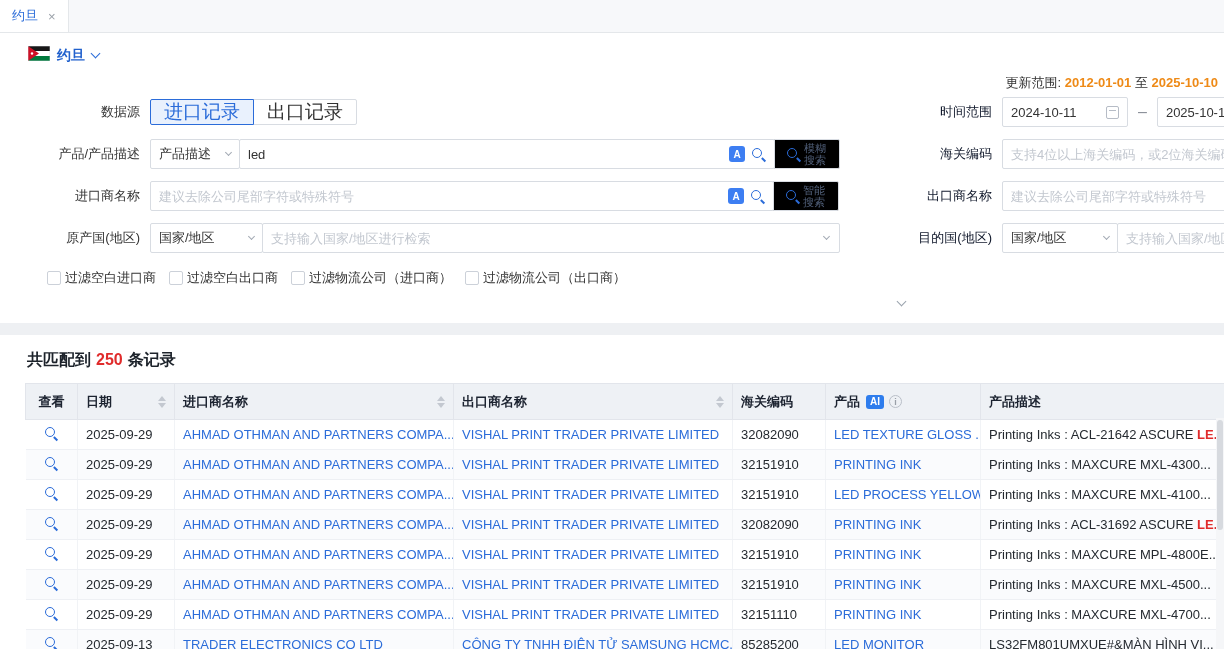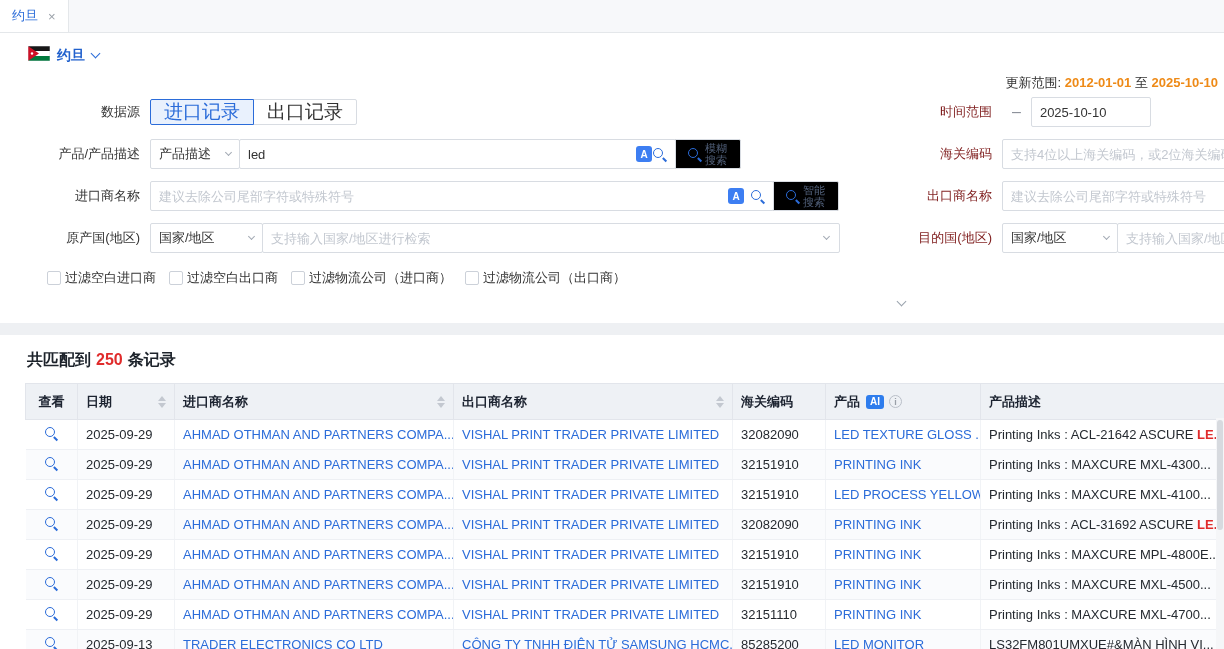--- a/index.html
+++ b/index.html
@@ -19,40 +19,40 @@
   .chev-sm { width:5px; height:5px; border-width:1.2px; }
 
   
   .search-panel { padding-left:22px; }
   .update-range { text-align:right; font-size:13px; color:#333; padding-right:6px; height:20px; line-height:20px; margin-bottom:4px; white-space:nowrap; }
   .orange { color:#ee8a17; font-weight:700; }
 
   .form-row { display:flex; align-items:center; margin-bottom:12px; }
   .lbl-left { width:118px; flex:none; text-align:right; margin-right:10px; font-size:13px; color:#333; white-space:nowrap; }
   .left-field { width:690px; flex:none; display:flex; align-items:center; }
-  .lbl-right { width:152px; flex:none; text-align:right; margin-right:10px; font-size:13px; color:#7f1d1d; white-space:nowrap; }
+  .lbl-right { width:152px; flex:none; text-align:right; margin-right:10px; font-size:13px; color:#0f172a; white-space:nowrap; }
   .right-field { flex:none; display:flex; align-items:center; }
 
   .seg { display:flex; }
   .seg .opt { height:26px; padding:0 13px; display:flex; align-items:center; border:1px solid #d8dce2; background:#fff; font-size:19px; color:#333; cursor:pointer; }
   .seg .opt:first-child { border-radius:2px 0 0 2px; }
   .seg .opt:last-child { border-radius:0 2px 2px 0; margin-left:-1px; }
   .seg .opt.active { color:#2b6cd9; border-color:#2b6cd9; background:#e9f1fd; position:relative; z-index:1; }
 
   .ctl { height:30px; border:1px solid #d8dce2; border-radius:2px; background:#fff; display:flex; align-items:center; font-size:13px; color:#333; }
   .group { display:flex; }
   .group .ctl + .ctl, .group .ctl + .attach-btn { margin-left:-1px; }
   .select { padding:0 8px; justify-content:space-between; cursor:pointer; }
   .sel-90 { width:90px; }
   .sel-94 { width:116px; }
 
   .real-input { border:0; outline:0; background:transparent; flex:1; min-width:0; height:100%; padding:0 8px; font-size:13px; color:#333; font-family:inherit; }
   .real-input::placeholder { color:#c2c7cf; }
 
-  .product-input { width:437px; padding-right:8px; }
+  .product-input { width:536px; padding-right:8px; gap:6px; }
   .importer-input { width:624px; padding-right:8px; gap:6px; }
 
   .sq-icon { width:16px; height:16px; border-radius:3px; background:#3d7ef2; color:#fff; font-size:10px; font-weight:700; display:flex; align-items:center; justify-content:center; flex:none; cursor:pointer; }
 
   .mag { position:relative; width:15px; height:15px; display:inline-block; flex:none; cursor:pointer; }
   .mag::before { content:''; position:absolute; left:1px; top:1px; width:8px; height:8px; border:1.5px solid #2b6cd9; border-radius:50%; }
   .mag::after { content:''; position:absolute; left:10.5px; top:10.5px; width:4.5px; height:1.5px; background:#2b6cd9; transform:rotate(45deg); transform-origin:left center; }
 
   .attach-btn { height:30px; width:66px; border:1px solid #d8dce2; border-radius:0 2px 2px 0; background:#000000; display:flex; align-items:center; justify-content:center; gap:3px; cursor:pointer; }
   .two-line { width:24px; font-size:11px; line-height:12px; color:#51607a; }
@@ -141,20 +141,24 @@
     <div class="form-row">
       <div class="lbl-left">数据源</div>
       <div class="left-field">
         <div class="seg">
           <div class="opt active">进口记录</div>
           <div class="opt">出口记录</div>
         </div>
       </div>
       <div class="lbl-right">时间范围</div>
       <div class="right-field">
+        <div class="ctl date-input">
+          <span>2024-10-11</span>
+          <span class="cal"></span>
+        </div>
         <span class="dash">–</span>
         <div class="ctl date-input date-to">
           <span>2025-10-10</span>
         </div>
       </div>
     </div>
 
     <div class="form-row">
       <div class="lbl-left">产品/产品描述</div>
       <div class="left-field group">

